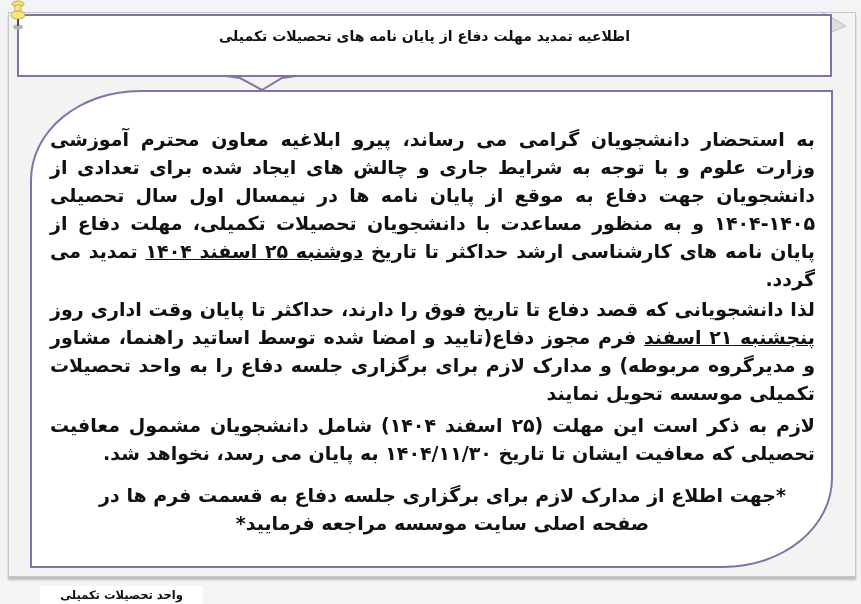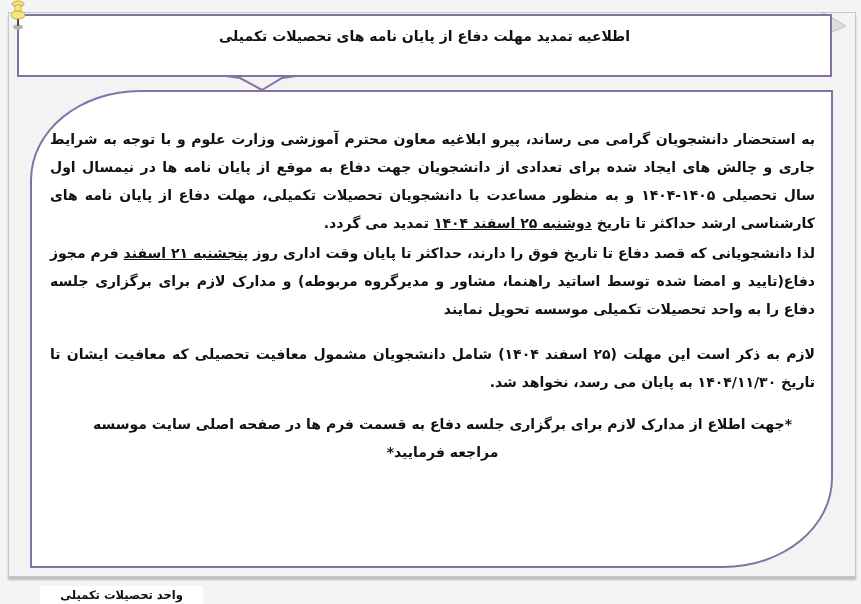--- a/index.html
+++ b/index.html
@@ -23,26 +23,26 @@
   }
   .connector { position:absolute; left:0; top:0; }
   .body-box {
     position:absolute; left:30px; top:90px; width:803px; height:478px;
     background:#fff; border:2px solid #8571a6; box-sizing:border-box;
     border-top-left-radius:110px 90px;
     border-bottom-right-radius:110px 90px;
   }
   .content {
     position:absolute; left:50px; right:46px; top:125px;
-    direction:rtl; text-align:justify; font-weight:bold; font-size:14px;
+    direction:rtl; text-align:justify; font-weight:bold; font-size:19px;
     line-height:28px; color:#111;
   }
   .content p { margin:0; }
   .content .p2 { margin-top:2px; }
-  .content .p3 { margin-top:17px; }
+  .content .p3 { margin-top:4px; }
   .content .note { margin-top:14px; text-align:center; padding-left:20px; }
   .u { text-decoration:underline; }
   .footer {
     position:absolute; left:40px; top:586px; width:163px; height:18px;
     background:#fff; direction:rtl; text-align:center;
     font-size:11.5px; font-weight:bold; color:#111; line-height:18px;
   }
   .pin { position:absolute; left:8px; top:0px; }
   .curl { position:absolute; left:820px; top:10px; }
 </style>

